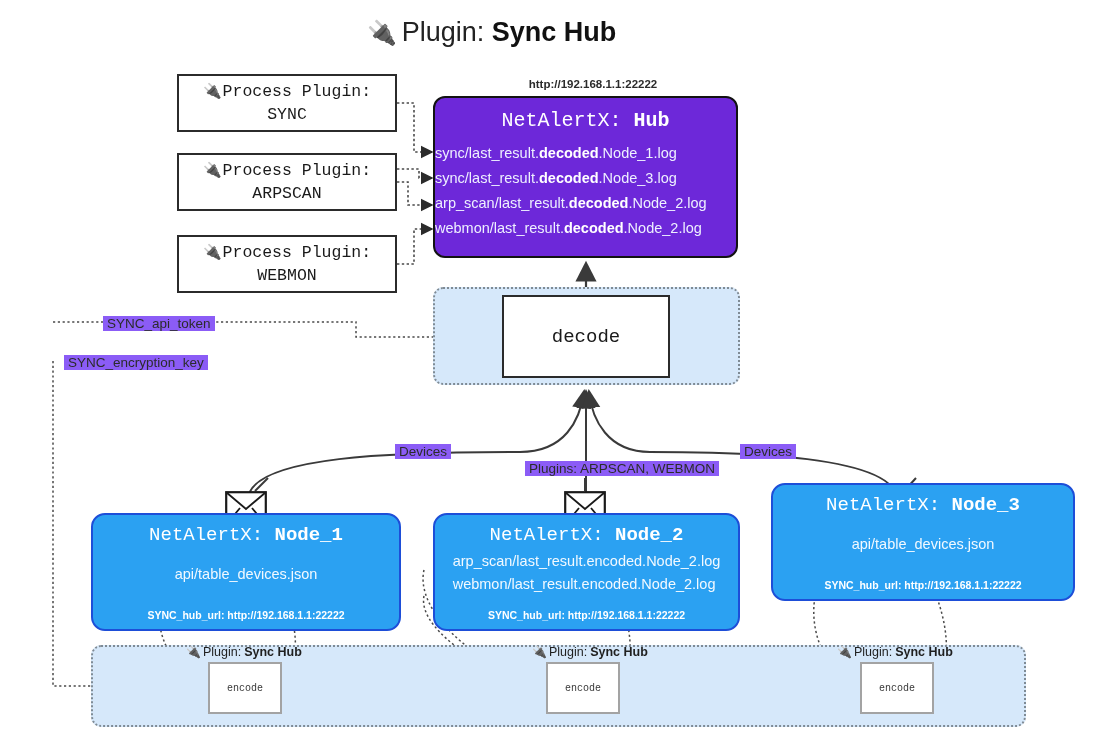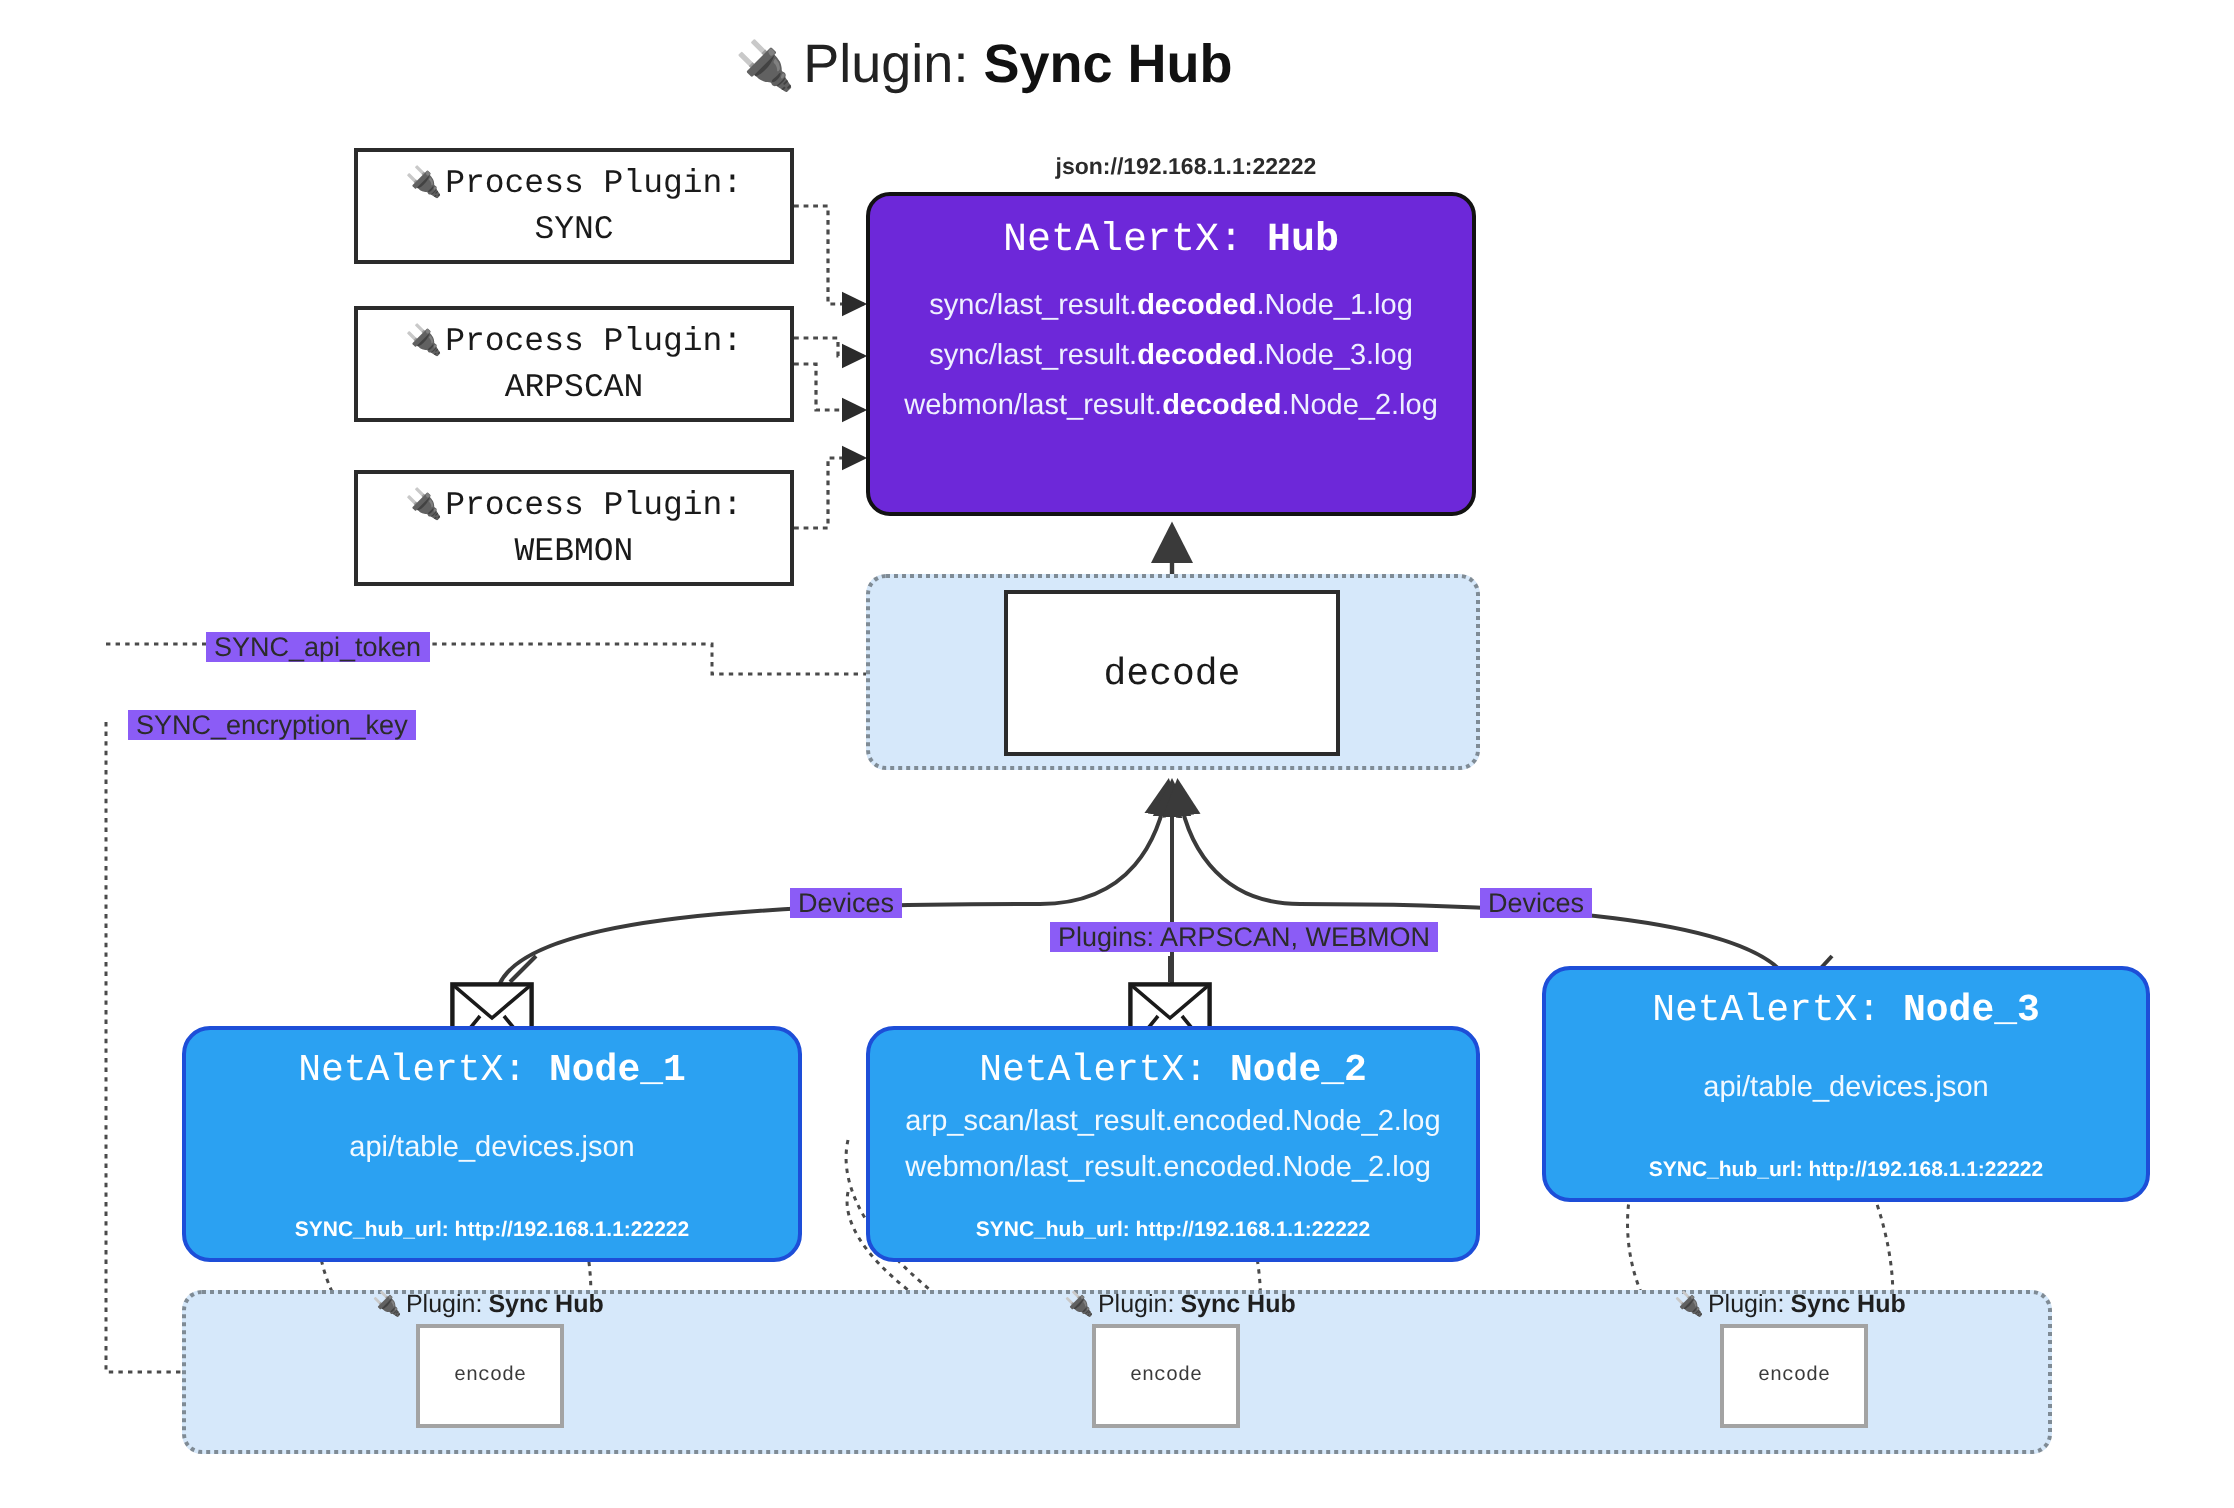--- a/index.html
+++ b/index.html
@@ -32,21 +32,21 @@
   .hub-url{position:absolute;left:443px;top:78px;width:300px;text-align:center;
            font-size:11.5px;font-weight:700;color:#2b2b2b;white-space:nowrap;}
   #hub{position:absolute;left:433px;top:96px;width:305px;height:162px;
        background:#6d28d9;border:2px solid #121212;border-radius:12px;box-sizing:border-box;
        display:flex;flex-direction:column;align-items:center;padding-top:11px;}
   #hub .hub-title{font-family:"Liberation Mono","DejaVu Sans Mono",monospace;
                   font-size:20px;color:#ffffff;white-space:nowrap;margin-bottom:9px;}
   #hub .hub-title b{font-weight:700;}
   #hub .hub-title .reg{font-weight:400;}
   .hub-log{font-size:14.5px;color:#eef0ff;white-space:nowrap;line-height:1.72;
-           width:100%;text-align:center;}
+           width:100%;}
   .hub-log b{font-weight:700;color:#ffffff;}
 
   
   #decode-group{position:absolute;left:433px;top:287px;width:307px;height:98px;
        background:#d6e8fa;border:2px dotted #7f8b95;border-radius:10px;box-sizing:border-box;}
   #decode-box{position:absolute;left:502px;top:295px;width:168px;height:83px;
        background:#ffffff;border:2px solid #2b2b2b;box-sizing:border-box;
        display:flex;align-items:center;justify-content:center;
        font-family:"Liberation Mono","DejaVu Sans Mono",monospace;font-size:19px;color:#1a1a1a;}
 
@@ -175,28 +175,29 @@
   </div>
 
   <div class="pbox" id="pbox-webmon">
     <div class="l1">
       <span class="plug">🔌</span>
         <span>Process Plugin:</span>
     </div>
     <div class="l2">WEBMON</div>
   </div>
 
-  <div class="hub-url">json://192.168.1.1:22222</div>
+  <div class="hub-url">http://192.168.1.1:22222</div>
   <div id="hub">
     <div class="hub-title"><span class="reg">NetAlertX: </span><b>Hub</b></div>
 
     <div class="hub-log"><span>sync/last_result.</span><b>decoded</b><span>.Node_1.log</span></div>
 
     <div class="hub-log"><span>sync/last_result.</span><b>decoded</b><span>.Node_3.log</span></div>
 
+    <div class="hub-log"><span>arp_scan/last_result.</span><b>decoded</b><span>.Node_2.log</span></div>
 
     <div class="hub-log"><span>webmon/last_result.</span><b>decoded</b><span>.Node_2.log</span></div>
   </div>
 
   <div id="decode-group"></div>
   <div id="decode-box">decode</div>
 
   <div class="elabel" id="lbl-api-token">SYNC_api_token</div>
   <div class="elabel" id="lbl-enc-key">SYNC_encryption_key</div>
   <div class="elabel" id="lbl-dev-left">Devices</div>

